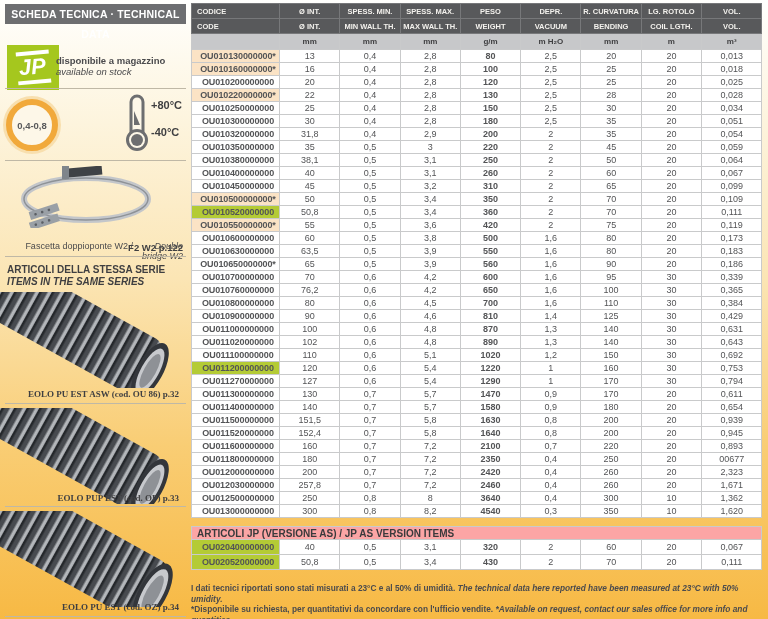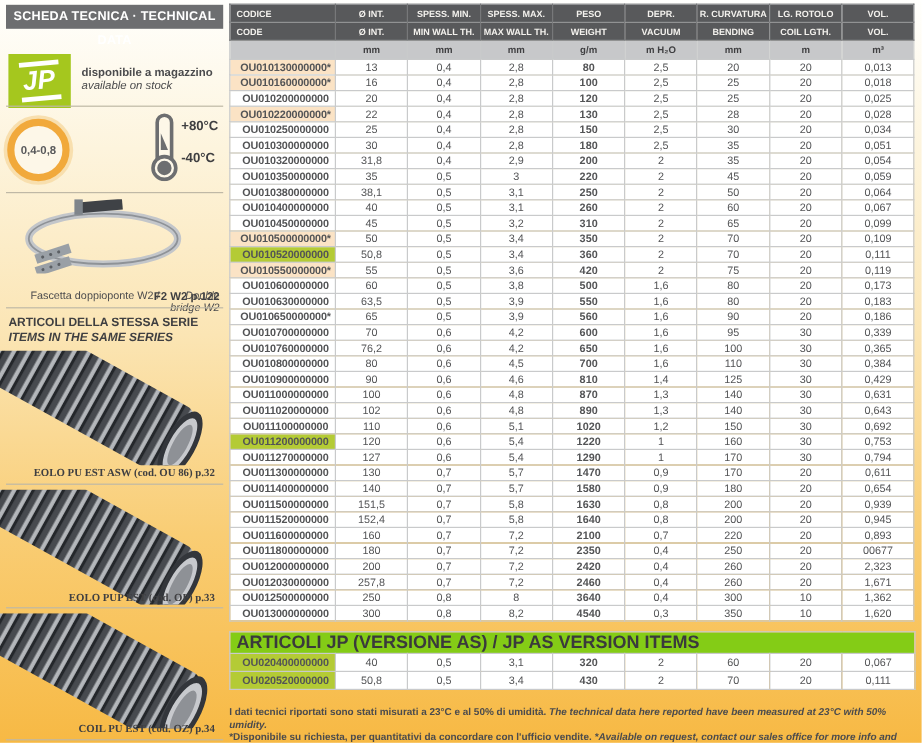--- a/index.html
+++ b/index.html
@@ -14,21 +14,21 @@
   .abs { position: absolute; }
 
   
   .sidebar { position:absolute; left:0; top:0; width:190px; height:619px; }
   .side-title { left:5px; top:4px; width:181px; height:20px; background:#6d6e70; color:#fff;
     font-size:10.5px; font-weight:bold; text-align:center; line-height:20px; letter-spacing:.2px; }
   .jp-logo { left:7px; top:45px; width:52px; height:45px; background:#a5c71e;
     display:flex; align-items:center; justify-content:center; }
   .jp-logo .jp { color:#fff; font-weight:bold; font-style:italic; font-size:22px; line-height:1;
     border-top:4px solid #fff; border-bottom:4px solid #fff; padding:1px 4px 2px 2px; transform:rotate(-5deg); }
-  .stock { left:68px; top:55px; width:118px; font-size:9.5px; line-height:11px; color:#4b4b4d; }
+  .stock { left:56px; top:55px; width:118px; font-size:9.5px; line-height:11px; color:#4b4b4d; }
   .stock .b { font-weight:bold; }
   .stock .i { font-style:italic; }
   .hr { left:5px; width:181px; height:0; border-top:1px solid #bfb8a6; }
   .badge { left:6px; top:99px; width:52px; height:52px; border-radius:50%;
     border:6px solid #f1a93b; box-shadow:0 0 0 3px #f8dfae; background:#fdf7e8;
     display:flex; align-items:center; justify-content:center;
     font-size:9.5px; font-weight:bold; color:#58595b; }
   .thermo { left:120px; top:93px; }
   .temp { left:151px; width:36px; font-size:11px; font-weight:bold; color:#3f3f41; }
   .clamp { left:10px; top:166px; }
@@ -48,21 +48,21 @@
   td.h { background:#58595b; color:#f3f1ed; font-size:7.5px; font-weight:bold;
     height:15px; text-align:center; border-color:#77787a; }
   td.h.first { text-align:left; padding-left:5px; }
   td.u { background:#c7c8ca; color:#3f3f41; font-size:8px; font-weight:bold; height:16px; text-align:center; }
   tbody td.d { height:12px; line-height:12px; font-size:9px; text-align:center; color:#535456; background:#fff; }
   td.code { text-align:left; padding-left:5px; font-weight:bold; color:#3a3a3c; letter-spacing:-.1px; }
   td.hl-peach { background:#fbe3c5 !important; }
   td.hl-green { background:#b4cb35 !important; }
   td.peso { font-weight:bold; color:#3a3a3c; }
   .as-table { margin-top:8px; }
-  .as-table td.title { background:#84cc16; font-size:15px; font-weight:bold; color:#3a3a3c;
+  .as-table td.title { background:#fca5a5; font-size:10px; font-weight:bold; color:#3a3a3c;
     text-align:left; padding-left:5px; height:13px;margin-left:41px; }
   .as-table tbody td.d { height:14px; line-height:14px; }
 
   .footer { margin-top:13px; font-size:8.3px; font-weight:bold; color:#4b4b4d; line-height:10.5px; }
   .footer .i { font-style:italic; }
 </style>
 </head>
 <body>
 
 <svg width="0" height="0" style="position:absolute" aria-hidden="true">
@@ -158,21 +158,21 @@
   <div class="abs hose" style="top:511px">
     <svg width="184" height="96" viewBox="0 0 184 96">
       <g transform="translate(80,42) rotate(29)">
         <rect x="-130" y="-33" width="215" height="66" rx="10" fill="url(#coilp)"></rect>
         <ellipse cx="83" cy="0" rx="14" ry="33" fill="#33363b"></ellipse>
         <ellipse cx="83" cy="0" rx="10" ry="27" fill="#c7c9cd"></ellipse>
         <ellipse cx="83" cy="0" rx="6.5" ry="20" fill="#8e9196"></ellipse>
       </g>
     </svg>
   </div>
-  <div class="abs rlabel hose-cap" style="top:602px">COIL PU EST (cod. OZ) p.34</div>
+  <div class="abs rlabel hose-cap" style="top:602px">EOLO PU EST (cod. OZ) p.34</div>
   <div class="abs hr" style="top:616px"></div>
 </div>
 
 <div class="main">
   <table class="dtable">
     <colgroup>
       <col style="width:88px">
       <col span="8" style="width:60.3px">
     </colgroup>
     <thead id="main-thead">

